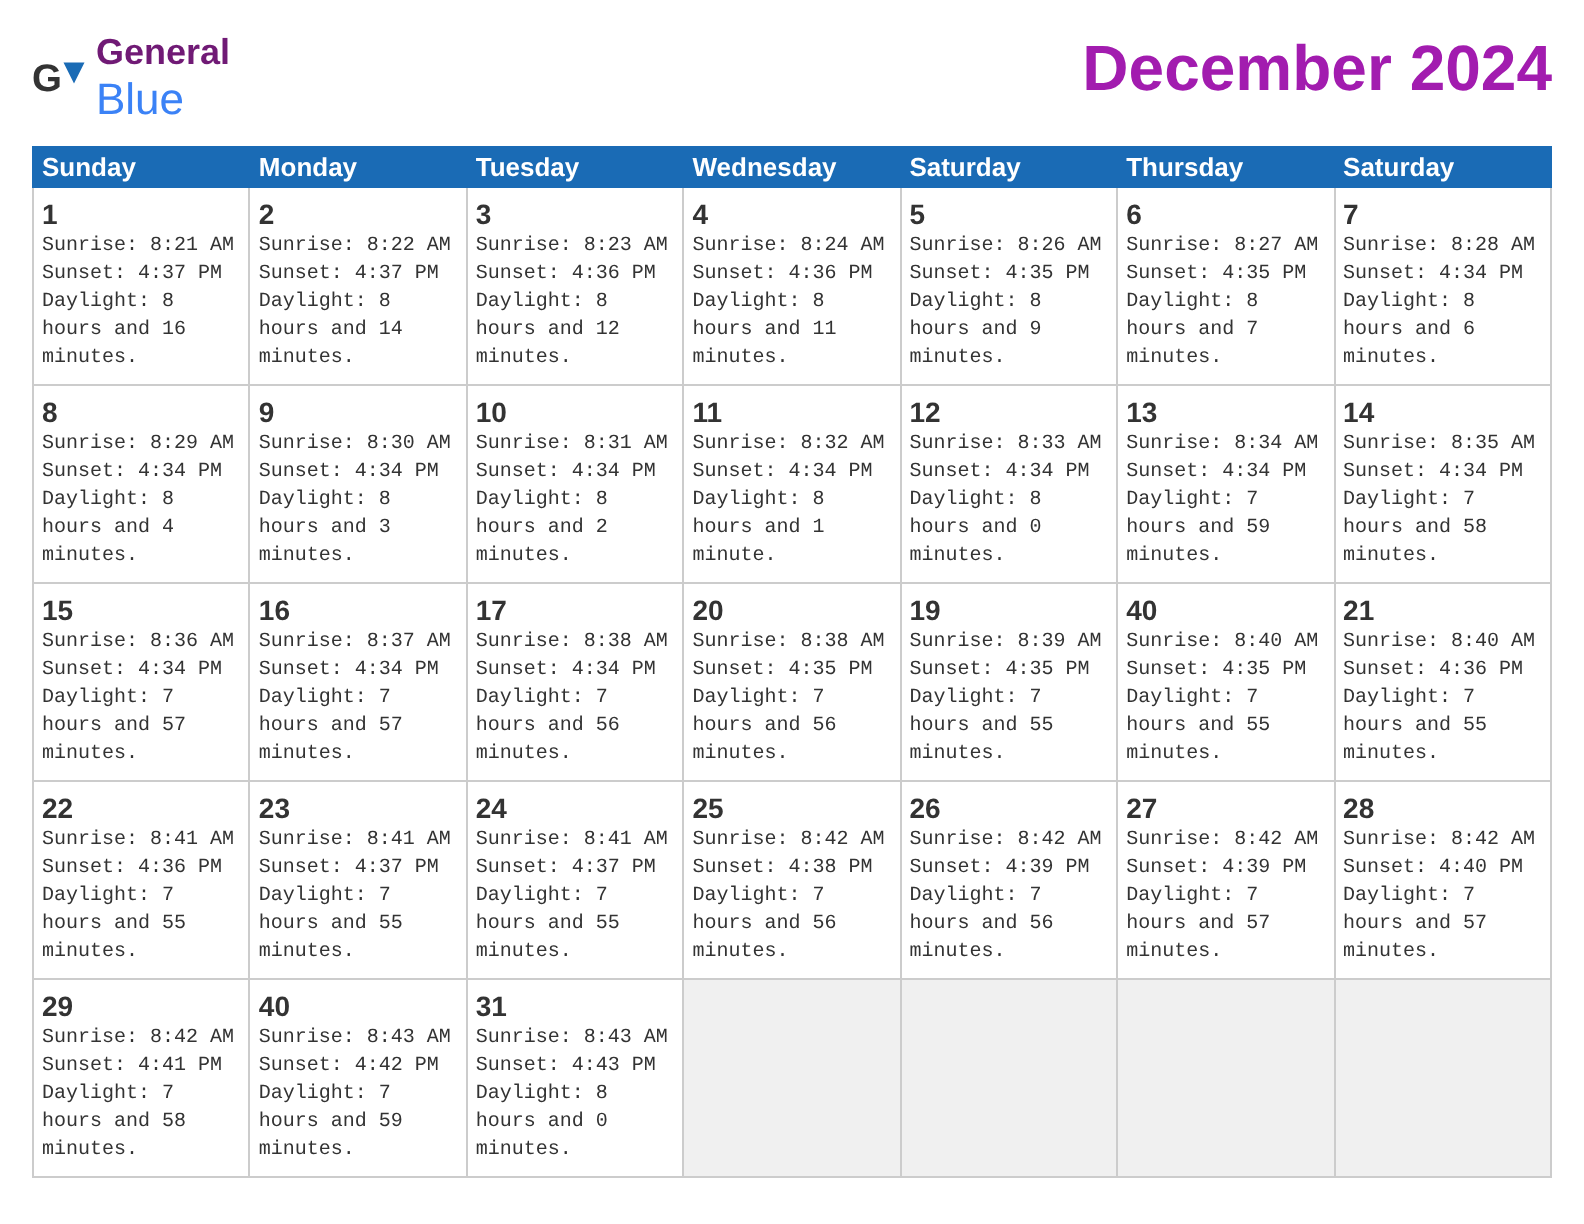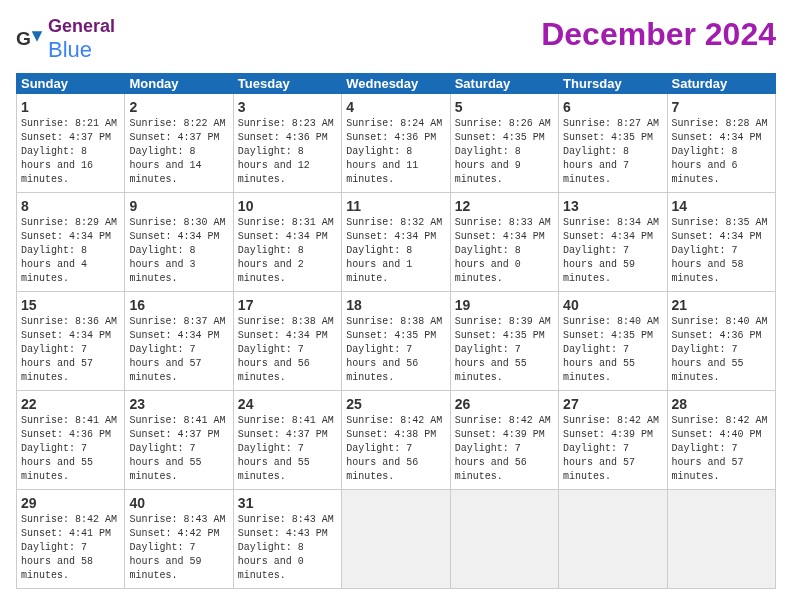--- a/index.html
+++ b/index.html
@@ -185,21 +185,21 @@
         </td>
         <td>
           <span class="day-number">16</span>
           <div class="day-info">Sunrise: 8:37 AM<br>Sunset: 4:34 PM<br>Daylight: 7 hours and 57 minutes.</div>
         </td>
         <td>
           <span class="day-number">17</span>
           <div class="day-info">Sunrise: 8:38 AM<br>Sunset: 4:34 PM<br>Daylight: 7 hours and 56 minutes.</div>
         </td>
         <td>
-          <span class="day-number">18</span>
+          <span class="day-number">20</span>
           <div class="day-info">Sunrise: 8:38 AM<br>Sunset: 4:35 PM<br>Daylight: 7 hours and 56 minutes.</div>
         </td>
         <td>
           <span class="day-number">19</span>
           <div class="day-info">Sunrise: 8:39 AM<br>Sunset: 4:35 PM<br>Daylight: 7 hours and 55 minutes.</div>
         </td>
         <td>
           <span class="day-number">40</span>
           <div class="day-info">Sunrise: 8:40 AM<br>Sunset: 4:35 PM<br>Daylight: 7 hours and 55 minutes.</div>
         </td>

